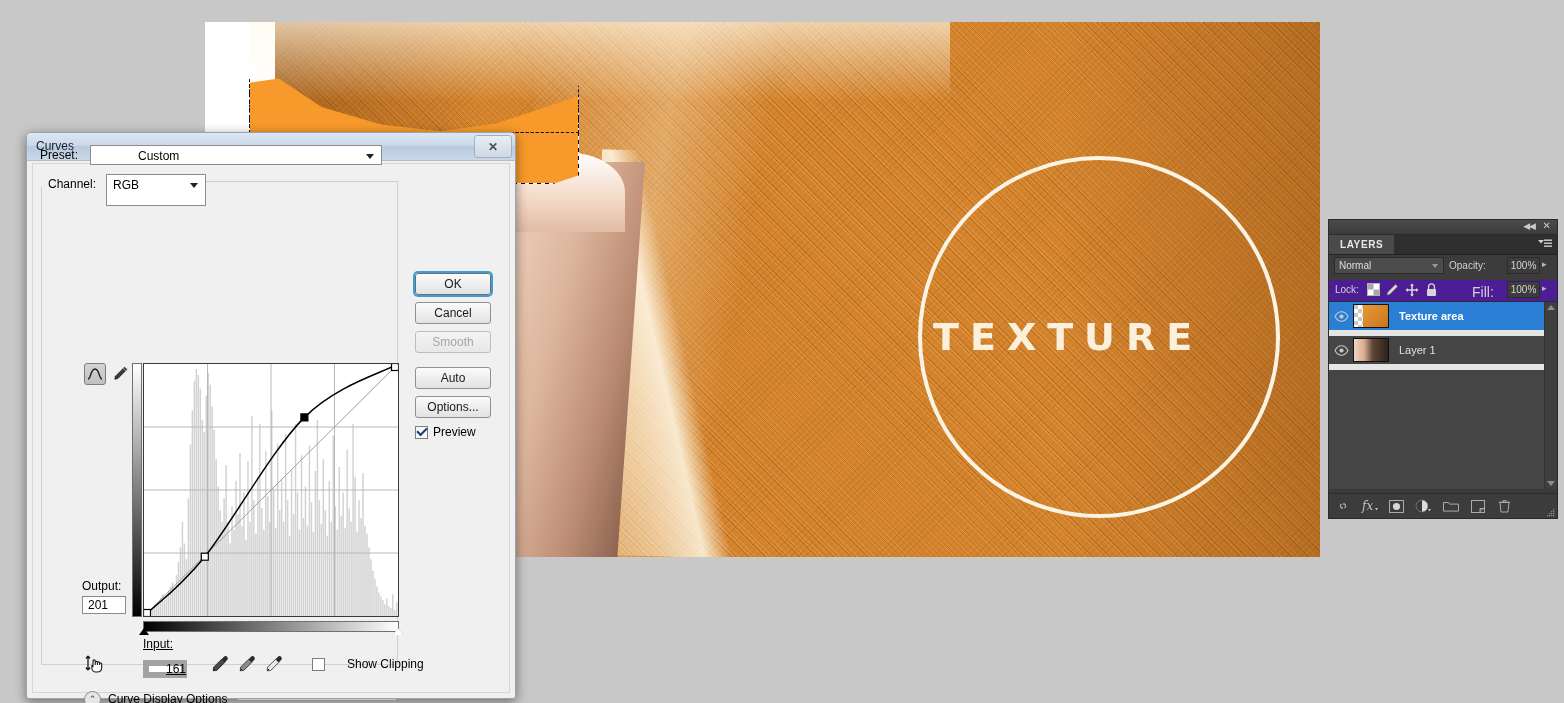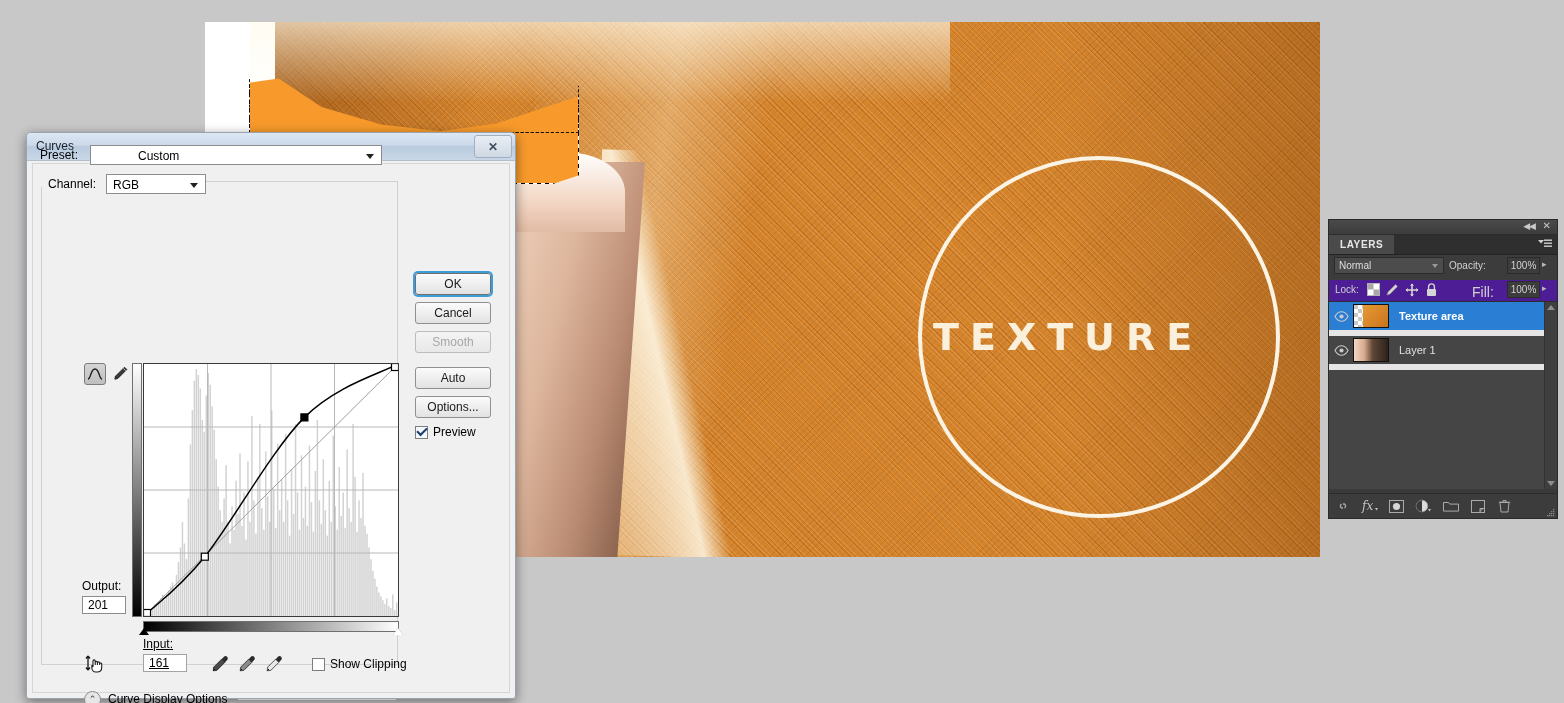--- a/index.html
+++ b/index.html
@@ -152,21 +152,21 @@
   .dd-arrow{
     position:absolute;right:7px;top:8px;width:0;height:0;
     border-left:4px solid transparent;border-right:4px solid transparent;border-top:5px solid #222;
   }
   #preset-menu-icon{position:absolute;left:388px;top:172px;width:18px;height:16px;cursor:pointer;}
 
   
   #channel-row{position:absolute;left:21px;top:41px;width:200px;height:20px;}
   #channel-row .lbl{position:absolute;left:0;top:3px;font-size:12px;}
   #channel-select{
-    position:absolute;left:58px;top:0;width:100px;height:20px;
+    position:absolute;left:58px;top:0;width:100px;height:32px;
     background:#fff;border:1px solid #8c8c8c;box-sizing:border-box;
   }
   #channel-select .val{position:absolute;left:6px;top:3px;font-size:12px;}
 
   
   #curve-group{
     position:absolute;left:14px;top:48px;width:355px;height:482px;
     border:1px solid #d0d0d0;border-top-color:#d0d0d0;
     background:transparent;
   }
@@ -218,35 +218,35 @@
   
   #output-block{position:absolute;left:55px;top:446px;}
   #output-block .lbl{font-size:12px;}
   #output-field{
     margin-top:3px;width:44px;height:18px;background:#fff;border:1px solid #8c8c8c;
     font-size:12px;display:flex;align-items:center;padding-left:5px;box-sizing:border-box;
   }
   #input-block{position:absolute;left:116px;top:504px;text-decoration:underline;}
   #input-block .lbl{font-size:12px;}
   #input-field{
-    margin-top:3px;width:44px;height:18px;background:#fff;border:1px solid #a3a3a3;
-    font-size:12px;display:flex;align-items:center;padding-left:5px;box-sizing:border-box;
+    margin-top:9px;width:44px;height:18px;background:#fff;border:6px solid #a3a3a3;
+    font-size:12px;display:flex;align-items:center;padding-left:17px;box-sizing:border-box;
   }
 
   
   #tat-tool{position:absolute;left:57px;top:519px;width:24px;height:24px;cursor:pointer;}
 
   
   .eyedropper{position:absolute;top:521px;width:22px;height:22px;cursor:pointer;}
   #eyedrop-black{left:183px;}
   #eyedrop-gray{left:210px;}
   #eyedrop-white{left:237px;}
 
   
-  #show-clipping{position:absolute;left:285px;top:524px;display:flex;align-items:center;gap:5px;cursor:pointer;}
+  #show-clipping{position:absolute;left:285px;top:524px;display:flex;align-items:center;gap:22px;cursor:pointer;}
 
   
   .cb{
     width:13px;height:13px;background:#fff;border:1px solid #7d7d7d;box-sizing:border-box;
     display:inline-flex;align-items:center;justify-content:center;flex:none;
   }
   .cb.checked{background:#f4f7fb;}
   .cb.checked::after{
     content:"";width:8px;height:4px;border-left:2px solid #1b3d6e;border-bottom:2px solid #1b3d6e;
     transform:rotate(-45deg) translate(1px,-1px);

